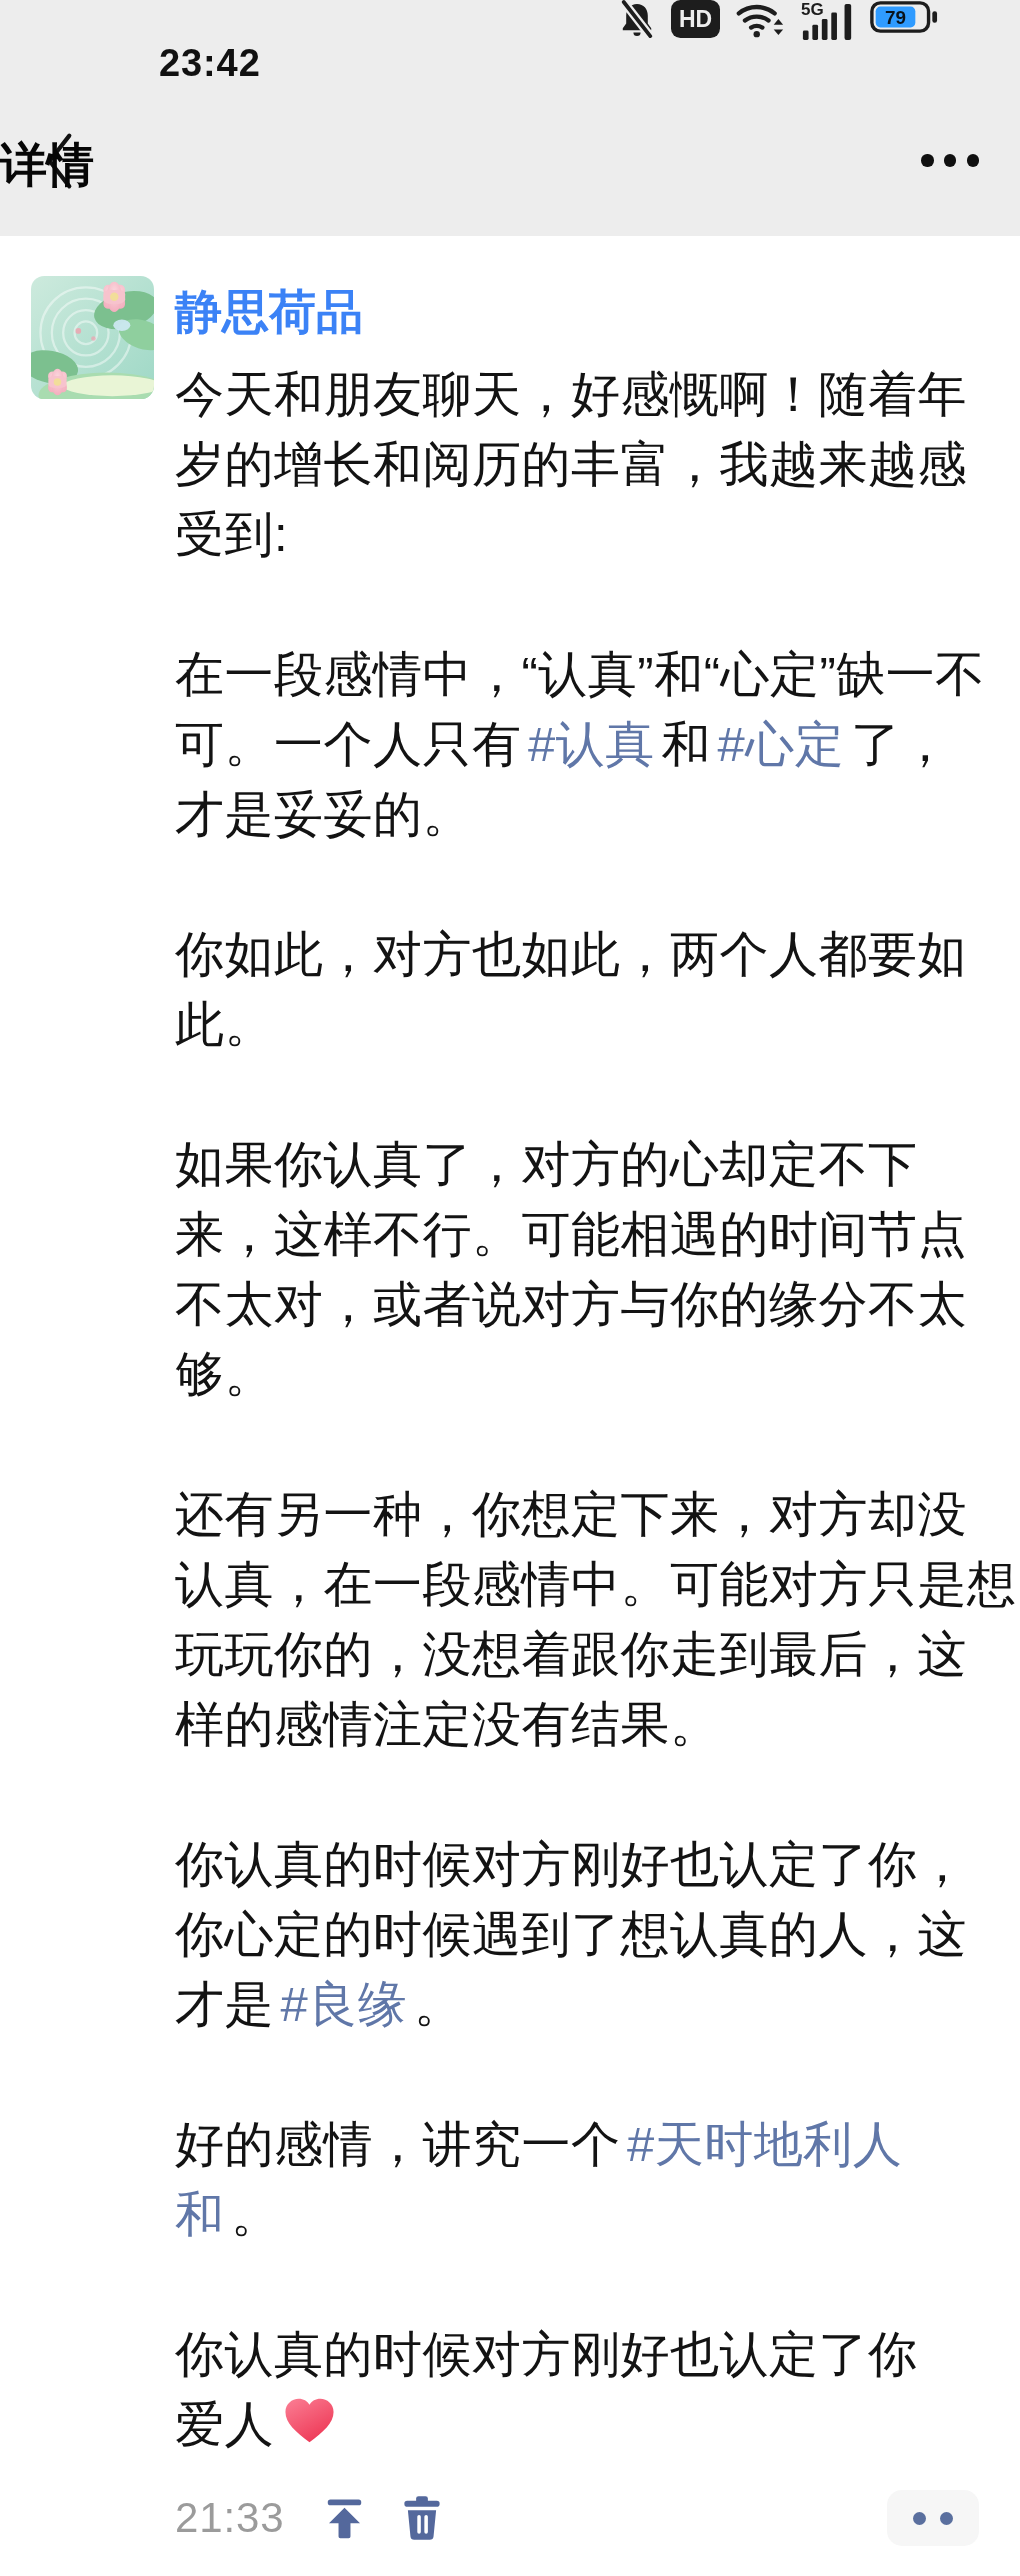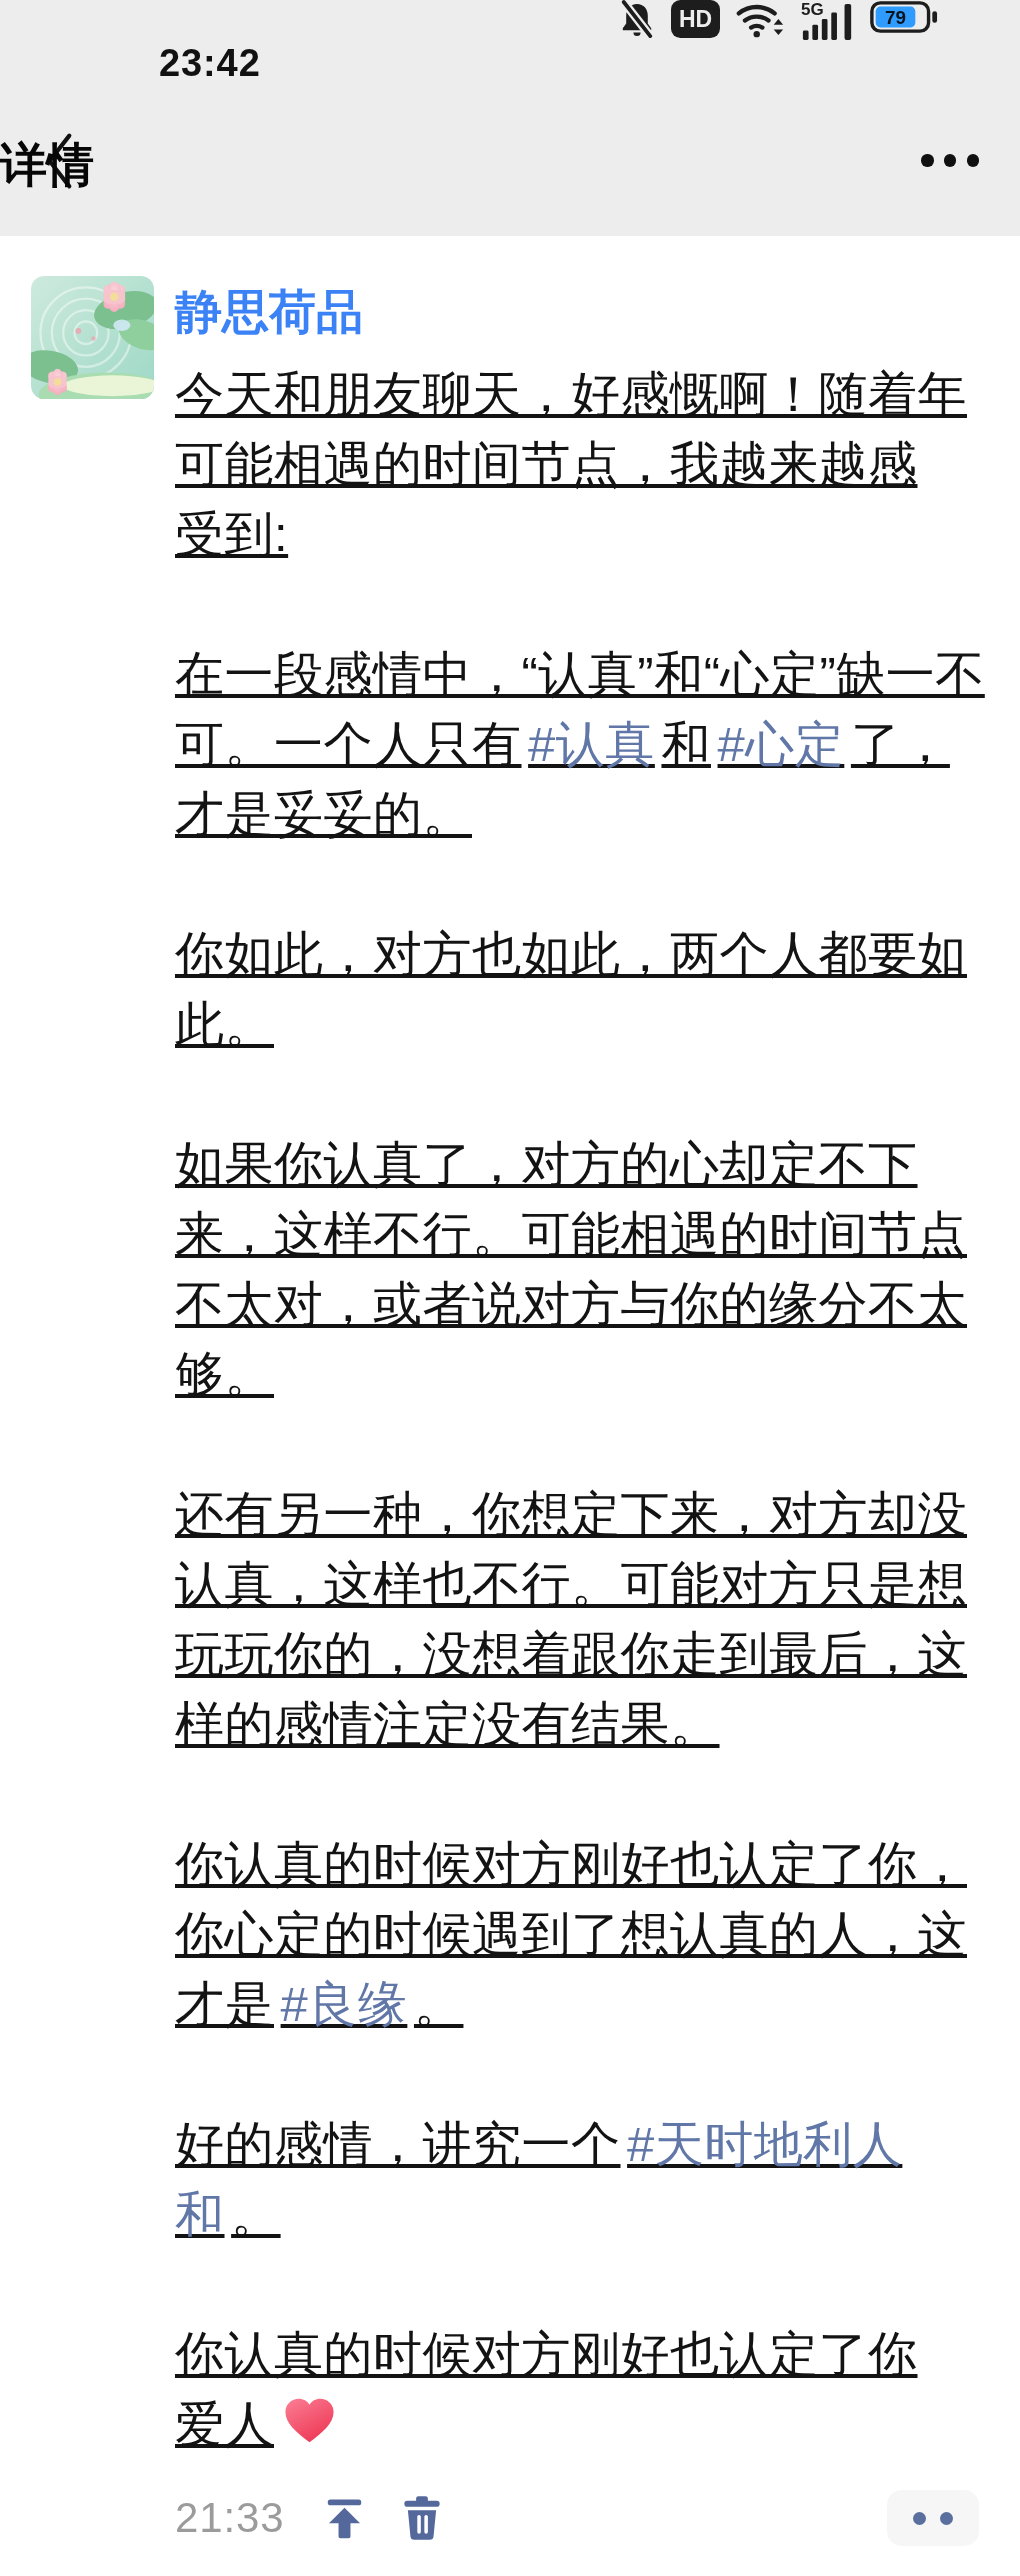--- a/index.html
+++ b/index.html
@@ -55,21 +55,21 @@
     flex:none; margin-right:21px; cursor:pointer;
   }
   .post-main { flex:1; min-width:0; }
   .author {
     margin-top:7.6px; font-size:47px; line-height:55px; font-weight:600;
     color:#3b82f6; cursor:pointer; display:inline-block;
   }
   .post-body { margin-top:20px; color:#131313; font-size:49px; letter-spacing:0.5px; }
   .para { margin-bottom:70px; }
   .para:last-child { margin-bottom:0; }
-  .line { height:70px; line-height:70px; white-space:nowrap;text-decoration:underline; }
+  .line { height:70px; line-height:70px; white-space:nowrap; }
   .tag { color:#6077a8; margin:0 6.6px; cursor:pointer; }
   .line .tag:first-child { margin-left:0; }
   .heart { display:inline-block; vertical-align:-5.7px; margin-left:7.6px; }
 
   
   .meta { display:flex; align-items:center; margin-top:31px; height:57px; }
   .post-time { font-size:42px; color:#9b9b9b; letter-spacing:0.9px; }
   .meta-icon { display:flex; align-items:center; cursor:pointer; }
   .meta-icon.pin { margin-left:38px; }
   .meta-icon.trash { margin-left:36px; }
@@ -188,41 +188,41 @@
             <circle r="4" fill="#f2dd9a"></circle>
           </g>
         </svg>
       </div>
 
       <div class="post-main">
         <div class="author">静思荷品</div>
         <div class="post-body">
             <div class="para">
               <div class="line"><span>今天和朋友聊天，好感慨啊！随着年</span></div>
-              <div class="line"><span>可能相遇的时间节点，我越来越感</span></div>
+              <div class="line"><span>岁的增长和阅历的丰富，我越来越感</span></div>
               <div class="line"><span>受到:</span></div>
             </div>
             <div class="para">
               <div class="line"><span>在一段感情中，“认真”和“心定”缺一不</span></div>
               <div class="line"><span>可。一个人只有</span><span class="tag">#认真</span><span>和</span><span class="tag">#心定</span><span>了，</span></div>
               <div class="line"><span>才是妥妥的。</span></div>
             </div>
             <div class="para">
               <div class="line"><span>你如此，对方也如此，两个人都要如</span></div>
               <div class="line"><span>此。</span></div>
             </div>
             <div class="para">
               <div class="line"><span>如果你认真了，对方的心却定不下</span></div>
               <div class="line"><span>来，这样不行。可能相遇的时间节点</span></div>
               <div class="line"><span>不太对，或者说对方与你的缘分不太</span></div>
               <div class="line"><span>够。</span></div>
             </div>
             <div class="para">
               <div class="line"><span>还有另一种，你想定下来，对方却没</span></div>
-              <div class="line"><span>认真，这样也不行。可能对方只是想</span></div>
+              <div class="line"><span>认真，在一段感情中。可能对方只是想</span></div>
               <div class="line"><span>玩玩你的，没想着跟你走到最后，这</span></div>
               <div class="line"><span>样的感情注定没有结果。</span></div>
             </div>
             <div class="para">
               <div class="line"><span>你认真的时候对方刚好也认定了你，</span></div>
               <div class="line"><span>你心定的时候遇到了想认真的人，这</span></div>
               <div class="line"><span>才是</span><span class="tag">#良缘</span><span>。</span></div>
             </div>
             <div class="para">
               <div class="line"><span>好的感情，讲究一个</span><span class="tag">#天时地利人</span></div>

